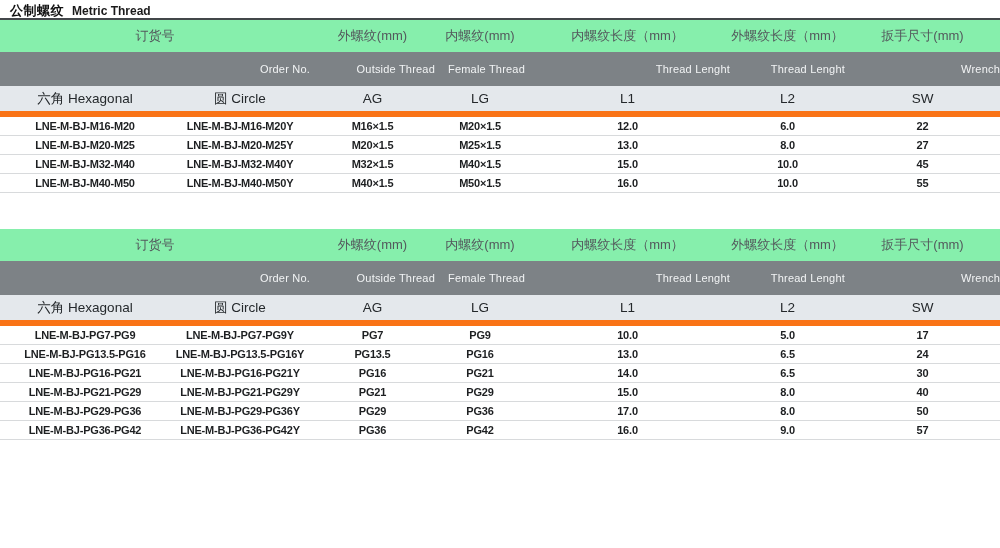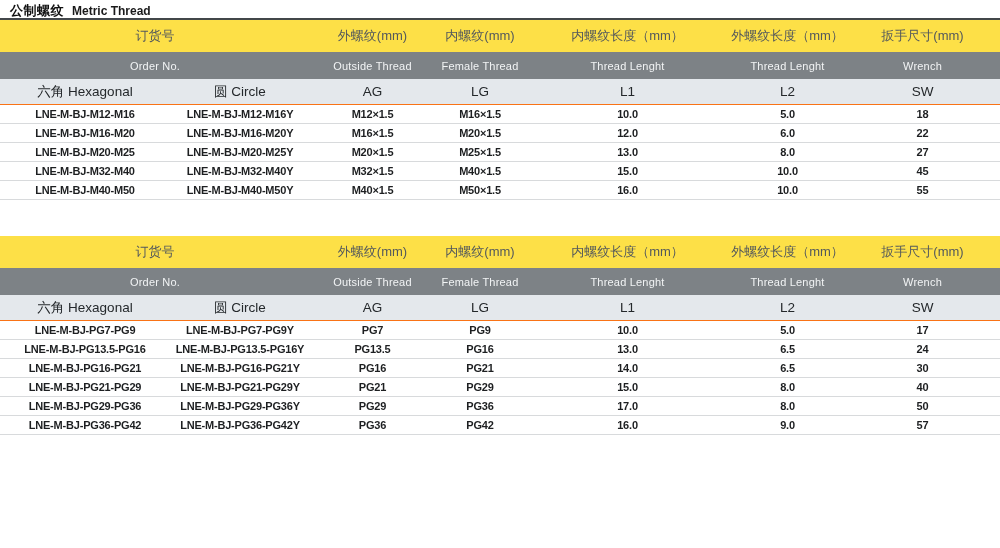--- a/index.html
+++ b/index.html
@@ -13,31 +13,31 @@
   .tbl-title {
     height: 16px; padding: 1px 0 1px 10px;
     border-bottom: 2px solid #43474a;
     white-space: nowrap;
   }
   .tbl-title .cn { font-size: 13px; font-weight: 700; color: #111; letter-spacing: 0.5px; }
   .tbl-title .en { font-size: 12px; font-weight: 600; color: #1a1a1a; margin-left: 8px; }
   table { width: 100%; border-collapse: collapse; table-layout: fixed; }
   th, td { padding: 0; text-align: center; vertical-align: middle; overflow: hidden; white-space: nowrap; }
   tr.hdr-cn th {
-    background: #fde047; color: #53585c;
+    background: #86efac; color: #53585c;
     font-size: 13px; font-weight: 400; height: 32px;
   }
   tr.hdr-en th {
     background: #7d8286; color: #f2f4f5;
-    font-size: 11px; font-weight: 400; height: 27px; letter-spacing: 0.2px;
+    font-size: 11px; font-weight: 400; height: 34px; letter-spacing: 0.2px; text-align: right;
   }
   tr.hdr-sub th {
     background: #e4e8ec; color: #24282b;
     font-size: 13.5px; font-weight: 400; height: 25px;
-    border-bottom: 1px solid #f97316;
+    border-bottom: 6px solid #f97316;
   }
   tbody td {
     height: 18px; font-size: 11px; font-weight: 700; color: #1d1f21;
     border-bottom: 1px solid #d8dadc; letter-spacing: -0.2px;
   }
 </style>
 </head>
 <body>
 
 <div class="section">
@@ -76,29 +76,20 @@
         <th>圆 Circle</th>
         <th>AG</th>
         <th>LG</th>
         <th>L1</th>
         <th>L2</th>
         <th>SW</th>
       </tr>
     </thead>
     <tbody>
         <tr>
-          <td>LNE-M-BJ-M12-M16</td>
-          <td>LNE-M-BJ-M12-M16Y</td>
-          <td>M12×1.5</td>
-          <td>M16×1.5</td>
-          <td>10.0</td>
-          <td>5.0</td>
-          <td>18</td>
-        </tr>
-        <tr>
           <td>LNE-M-BJ-M16-M20</td>
           <td>LNE-M-BJ-M16-M20Y</td>
           <td>M16×1.5</td>
           <td>M20×1.5</td>
           <td>12.0</td>
           <td>6.0</td>
           <td>22</td>
         </tr>
         <tr>
           <td>LNE-M-BJ-M20-M25</td>

